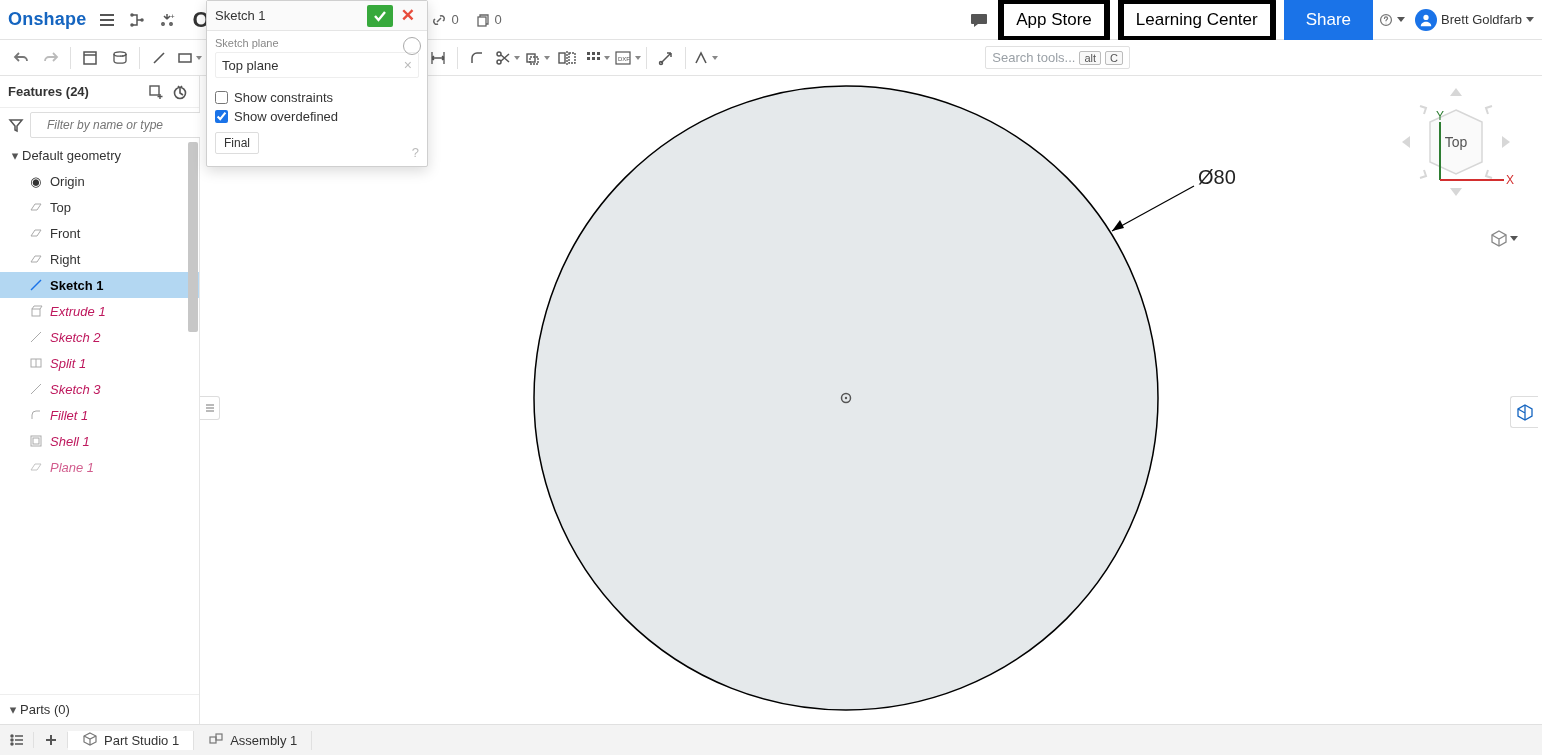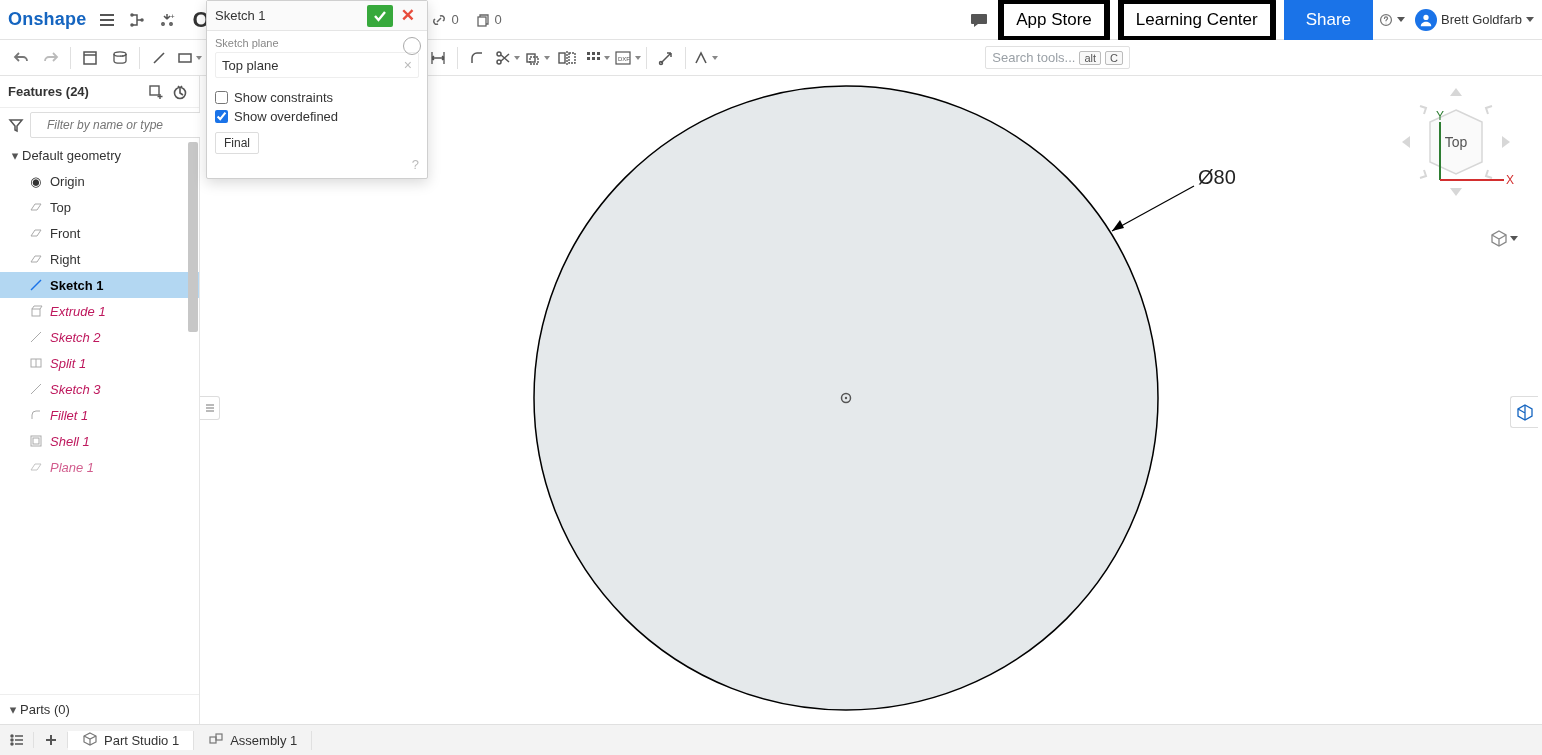--- a/index.html
+++ b/index.html
@@ -42,21 +42,21 @@
 .tree-item .t-icon { width:16px; height:16px; margin-right:6px; display:inline-flex; align-items:center; justify-content:center; }
 .tree-chev { width:14px; display:inline-flex; justify-content:center; color:#555; }
 .parts-hdr { height:30px; border-top:1px solid #eee; display:flex; align-items:center; padding-left:6px; cursor:pointer;}
 .canvas-wrap { flex:1; position:relative; background:#fff; }
 svg.canvas { width:100%; height:100%; }
 .sketch-dialog { position:absolute; left:206px; top:0; width:222px; background:#fff; border:1px solid #cfcfcf; border-radius:2px; box-shadow:0 4px 14px rgba(0,0,0,.15); z-index:5;}
 .sd-hdr { height:30px; display:flex; align-items:center; padding:0 8px; background:#fafafa; border-bottom:1px solid #e5e5e5; }
 .sd-hdr .ttl { flex:1; font-size:13px; }
 .sd-ok { width:26px; height:22px; background:#37a93c; color:#fff; display:inline-flex; align-items:center; justify-content:center; border-radius:2px; margin-right:4px; cursor:pointer;}
 .sd-cancel { color:#e74c3c; font-size:17px; cursor:pointer; padding:0 4px; font-weight:bold;}
-.sd-body { padding:6px 8px 24px; }
+.sd-body { padding:6px 8px 12px; }
 .sd-label { font-size:11px; color:#888; }
 .sd-plane { border:1px solid #eee; border-radius:2px; padding:4px 6px; margin:3px 0 8px; display:flex; align-items:center; }
 .sd-plane .px { flex:1; font-size:13px; }
 .sd-plane .clr { color:#bbb; font-size:14px; cursor:pointer; }
 .sd-row { display:flex; align-items:center; margin:4px 0; font-size:13px; }
 .sd-row input[type=checkbox]{ margin-right:6px; accent-color:#1a73e8;}
 .sd-final { display:inline-block; border:1px solid #ddd; border-radius:2px; padding:3px 8px; font-size:12px; cursor:pointer; margin-top:4px; }
 .sd-history { position:absolute; right:6px; top:36px; width:18px; height:18px; border:1.5px solid #aaa; border-radius:50%; }
 .sd-help { position:absolute; right:8px; bottom:6px; color:#bbb; font-size:13px; }
 .side-handle { position:absolute; left:200px; top:320px; width:20px; height:24px; background:#fff; border:1px solid #ddd; border-left:none; border-radius:0 3px 3px 0; display:flex; align-items:center; justify-content:center; cursor:pointer; z-index:3;}

